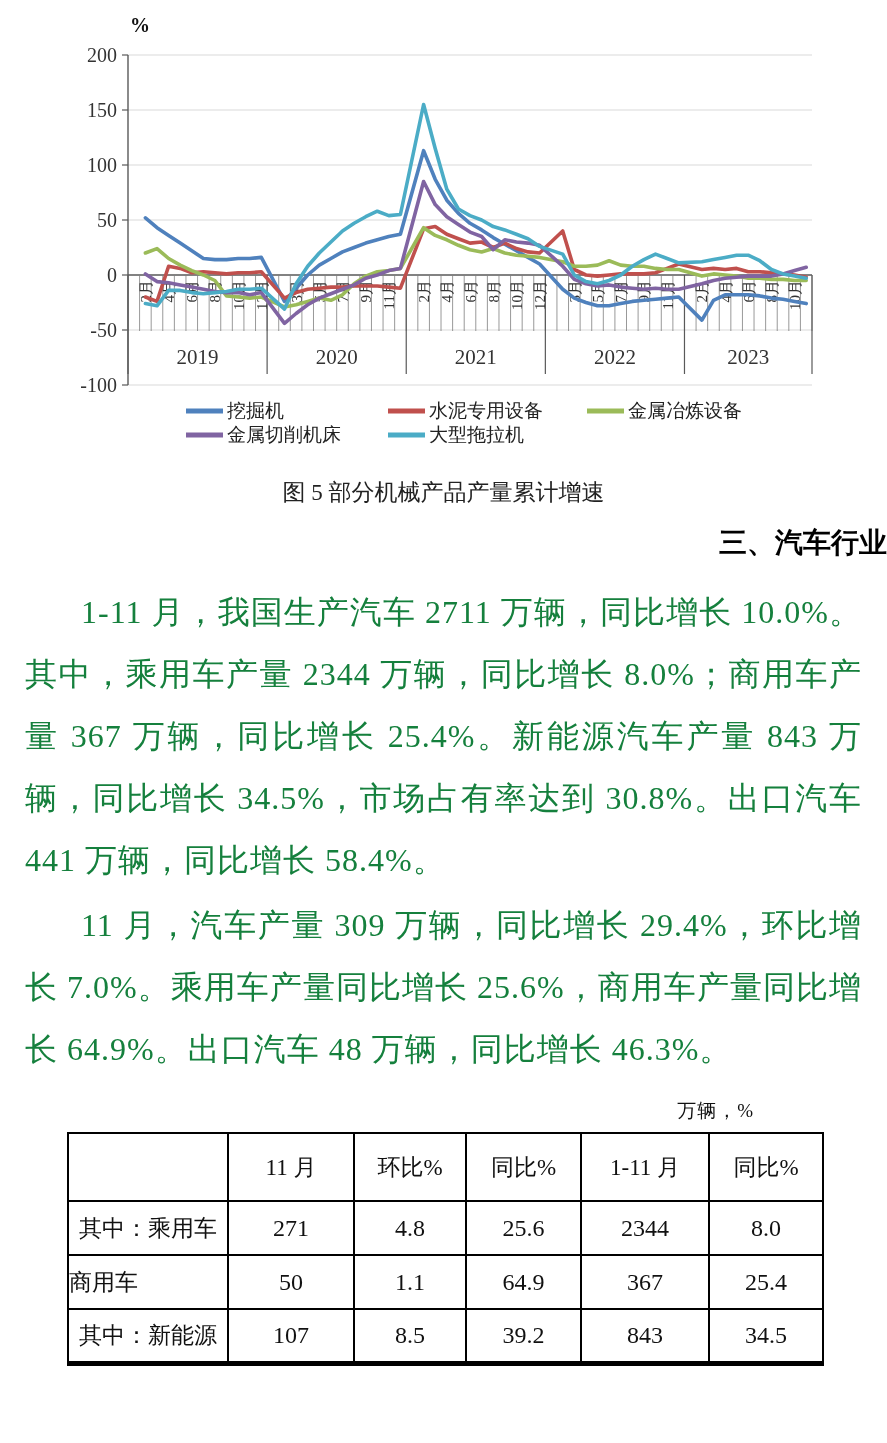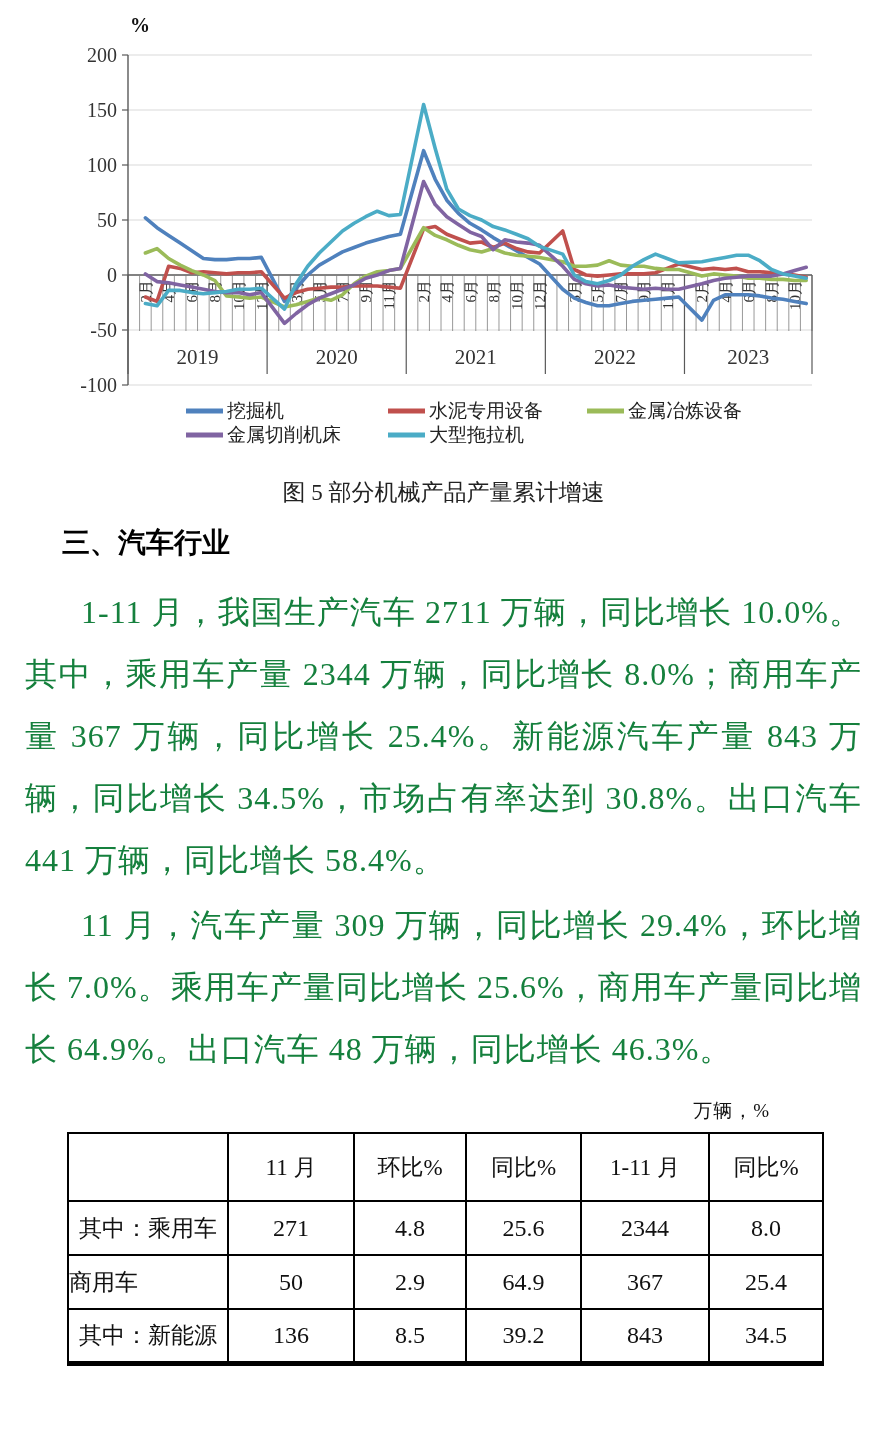--- a/index.html
+++ b/index.html
@@ -20,20 +20,21 @@
     line-height:28px;
     color:#222;
   }
   .heading{
     margin:18px 0 0 62px;
     font-family:"Liberation Sans", sans-serif;
     font-weight:bold;
     font-size:28px;
     line-height:36px;
     color:#000;
+    text-align:right;
   }
   .body-para{
     margin:20px 25px 0 25px;
     font-size:32px;
     line-height:62px;
     text-indent:56px;
     text-align:justify;
     letter-spacing:1px;
     color:#15803d;
   }
@@ -41,21 +42,21 @@
   .table-caption-row{
     position:relative;
     margin:13px 0 0 67px;
     width:755px;
     height:30px;
     text-align:center;
   }
   .tbl-caption{font-size:24px;letter-spacing:2px;color:#111;}
   .tbl-unit{
     position:absolute;
-    right:52px;top:5px;
+    right:68px;top:5px;
     font-size:19px;color:#111;letter-spacing:1px;
   }
   table.prod{
     margin:9px 0 0 67px;
     border-collapse:collapse;
     table-layout:fixed;
     width:755px;
     font-size:24px;
     padding-left:22px;
   }
@@ -258,28 +259,28 @@
         <th class="row-label">其中：乘用车</th>
         <td>271</td>
         <td>4.8</td>
         <td>25.6</td>
         <td>2344</td>
         <td>8.0</td>
       </tr>
       <tr>
         <th class="row-label right">商用车</th>
         <td>50</td>
-        <td>2.9</td>
+        <td>1.1</td>
         <td>64.9</td>
         <td>367</td>
         <td>25.4</td>
       </tr>
       <tr>
         <th class="row-label">其中：新能源</th>
-        <td>136</td>
+        <td>107</td>
         <td>8.5</td>
         <td>39.2</td>
         <td>843</td>
         <td>34.5</td>
       </tr>
     </tbody>
   </table>
 </div>
 
 </body></html>

